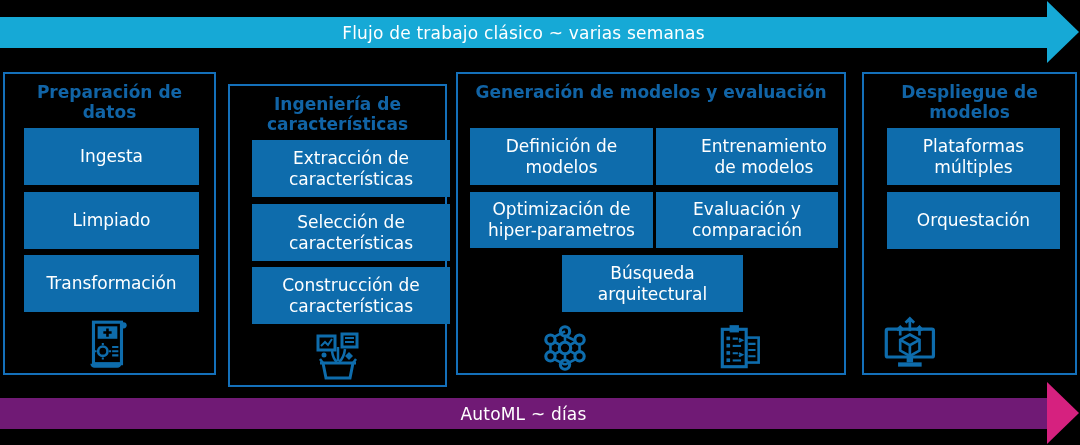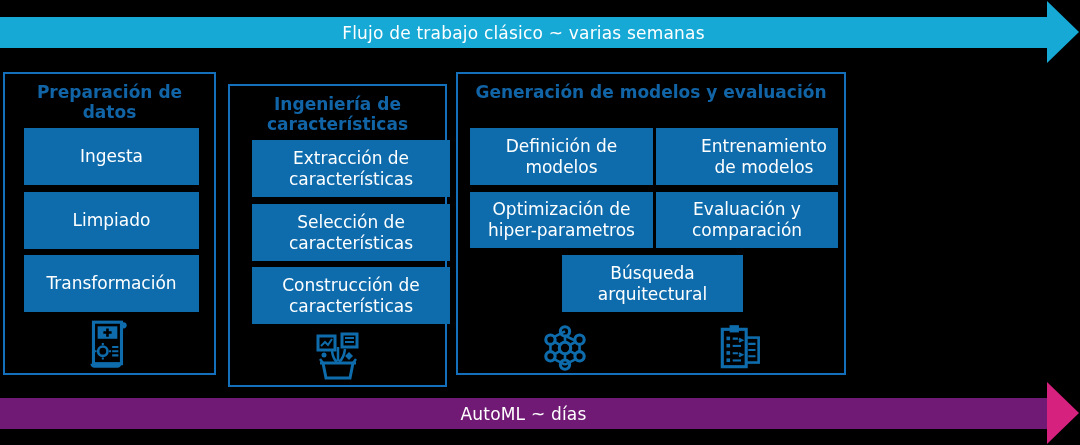--- a/index.html
+++ b/index.html
@@ -142,20 +142,37 @@
         <rect x="12" y="22" width="3.5" height="3.5" fill="currentColor" stroke="none"></rect>
         <path d="M18 24h8" stroke-width="2"></path>
         <rect x="12" y="29" width="3.5" height="3.5" fill="currentColor" stroke="none"></rect>
         <path d="M18 31h5M24 31l3 1.5-3 1.5" stroke-width="2"></path>
         <rect x="12" y="36" width="3.5" height="3.5" fill="currentColor" stroke="none"></rect>
         <path d="M18 38h8" stroke-width="2"></path>
       </svg>
     </span>
   </section>
 
+  <section class="panel p4">
+    <h2 class="panel-title">Despliegue de modelos</h2>
+    <div class="sbox b1">Plataformas múltiples</div>
+    <div class="sbox b2">Orquestación</div>
+    <span class="icon">
+      <svg width="60" height="60" viewBox="0 0 56 56" fill="none" stroke="currentColor">
+        <rect x="4" y="16" width="44" height="26" rx="1.5" stroke-width="3"></rect>
+        <path d="M26 18v-12M22 10l4-4 4 4" stroke-width="2.5"></path>
+        <path d="M17 22v-8M14 17l3-3 3 3" stroke-width="2.5"></path>
+        <path d="M35 22v-8M32 17l3-3 3 3" stroke-width="2.5"></path>
+        <path d="M26 21l9 5v10l-9 5-9-5V26z" stroke-width="2.5"></path>
+        <path d="M17 26l9 5 9-5M26 31v10" stroke-width="2.5"></path>
+        <rect x="23" y="42" width="6" height="5" fill="currentColor" stroke="none"></rect>
+        <rect x="15" y="47" width="22" height="4" fill="currentColor" stroke="none"></rect>
+      </svg>
+    </span>
+  </section>
 
   <div class="arrow-bottom">
     <div class="arrow-body">
       <span>AutoML ~ días</span>
     </div>
     <div class="arrow-head"></div>
   </div>
 
 </div>
 

